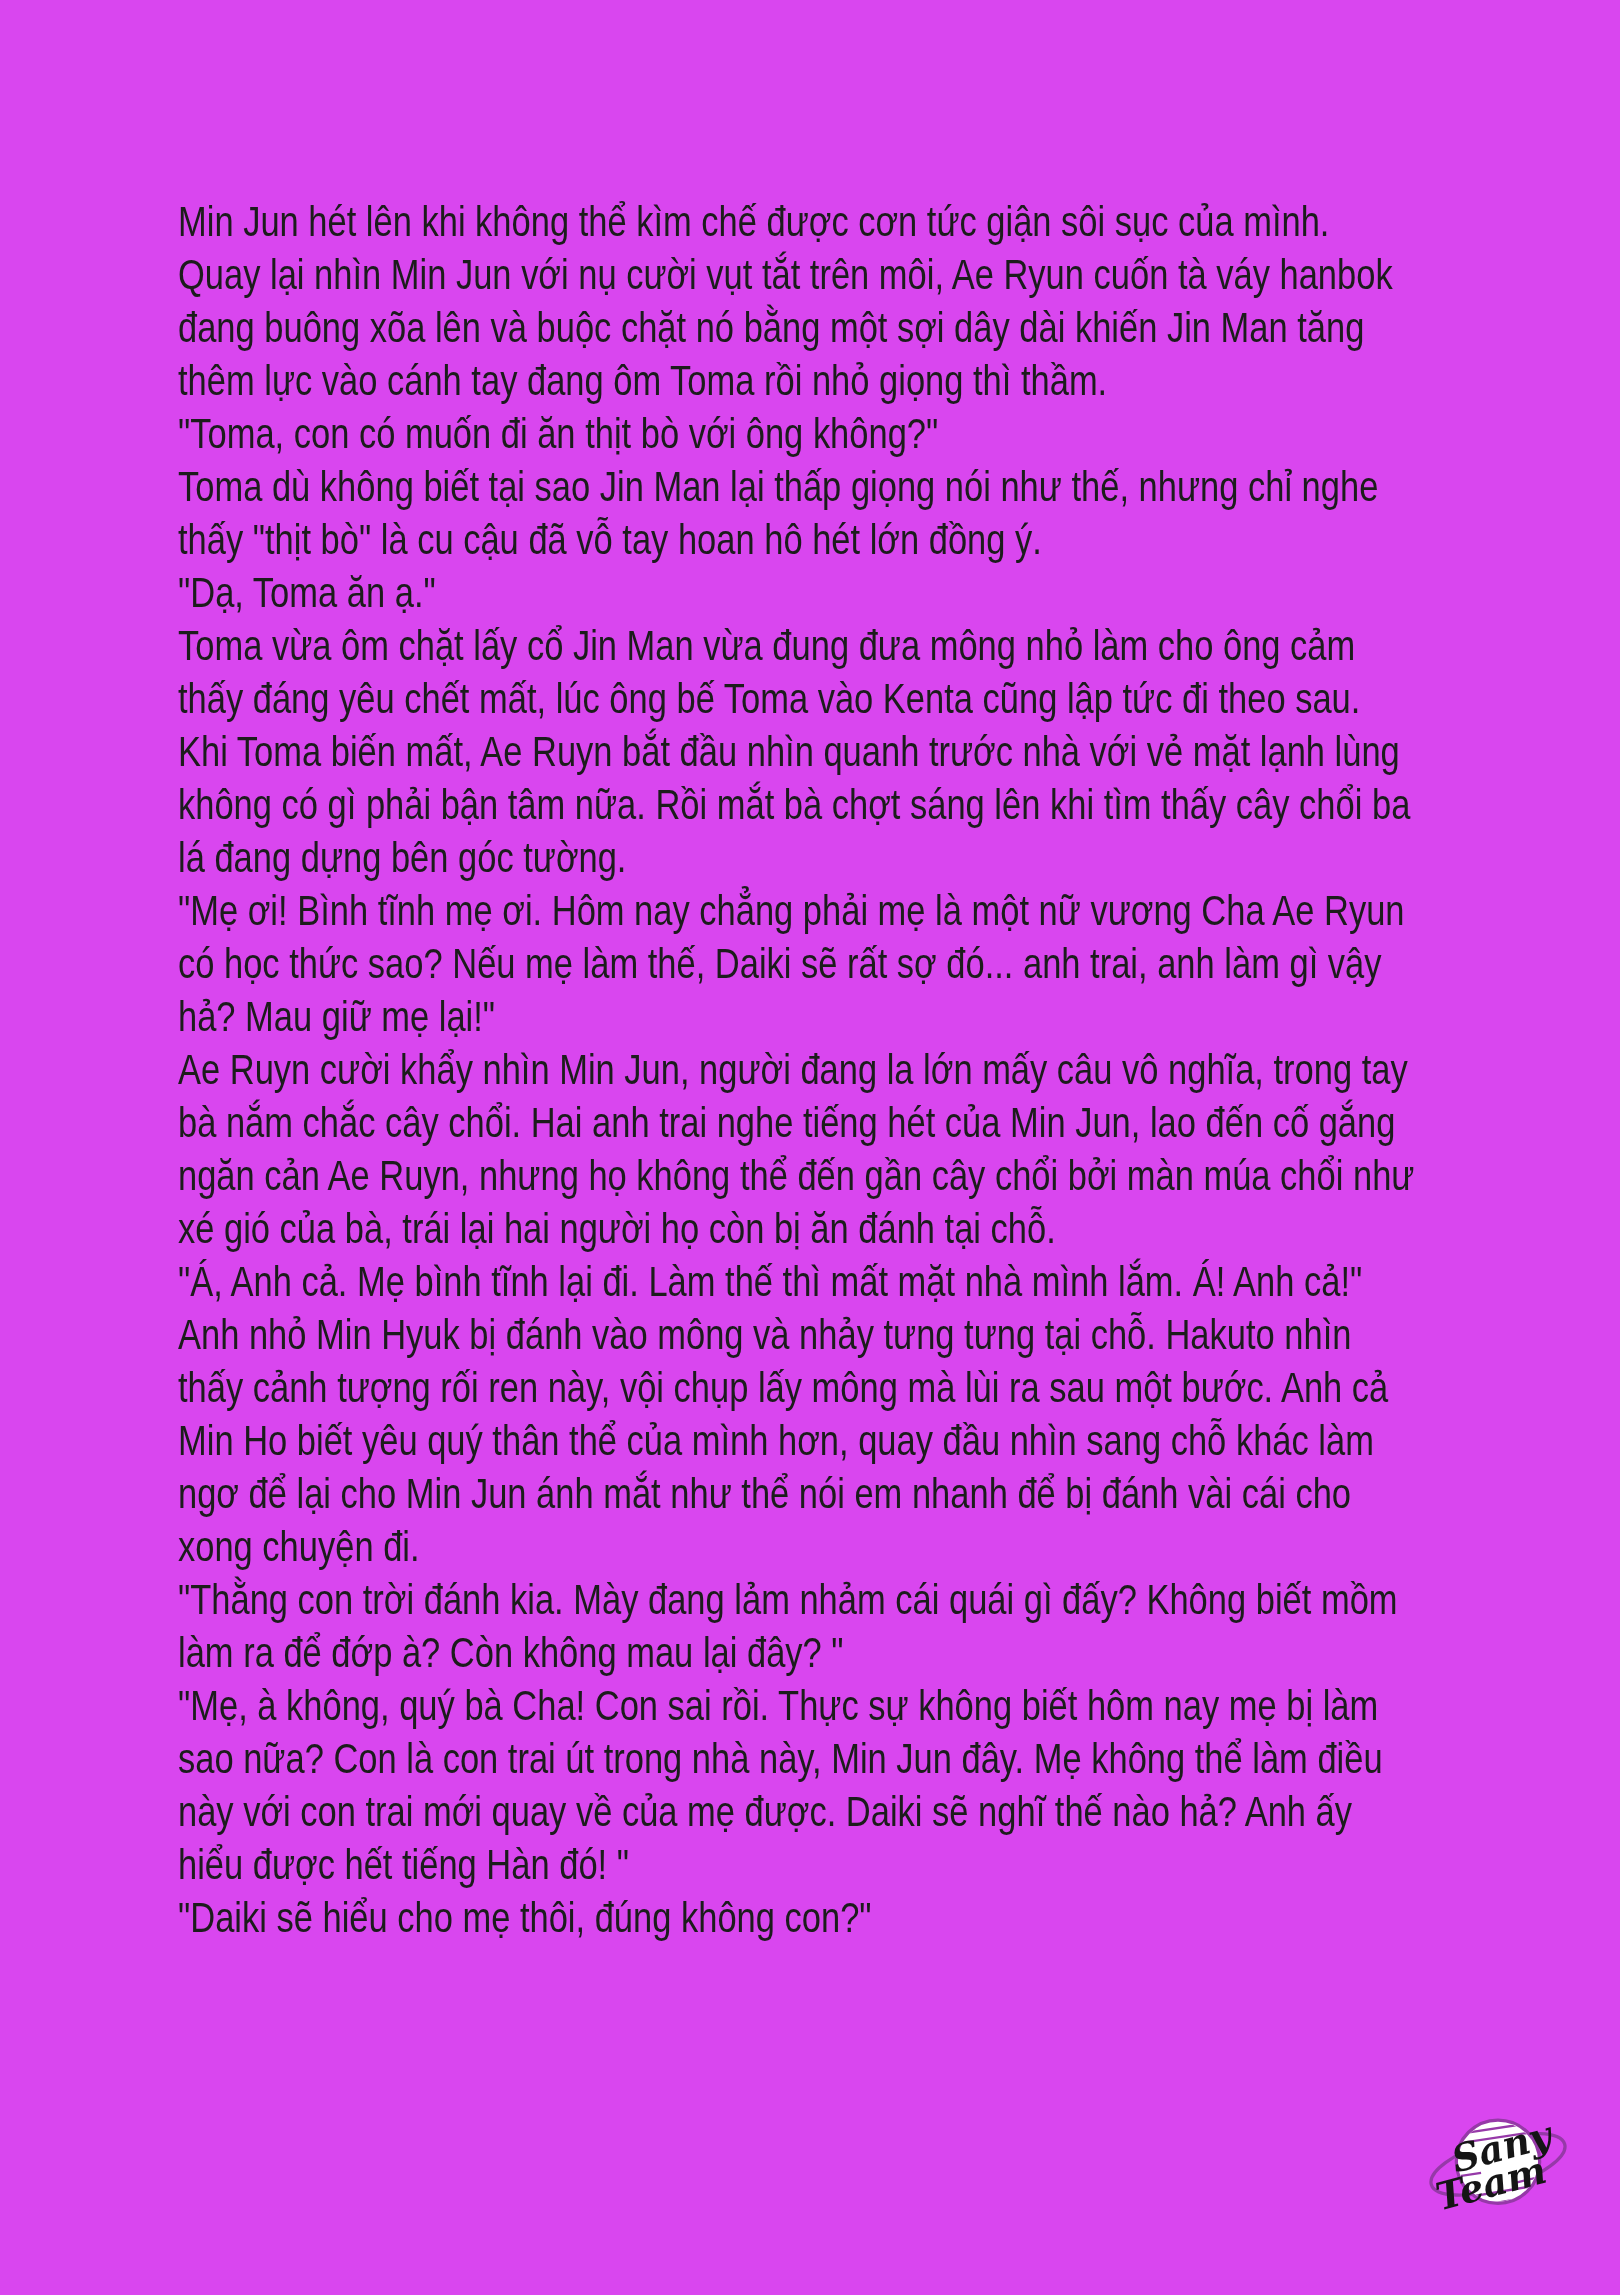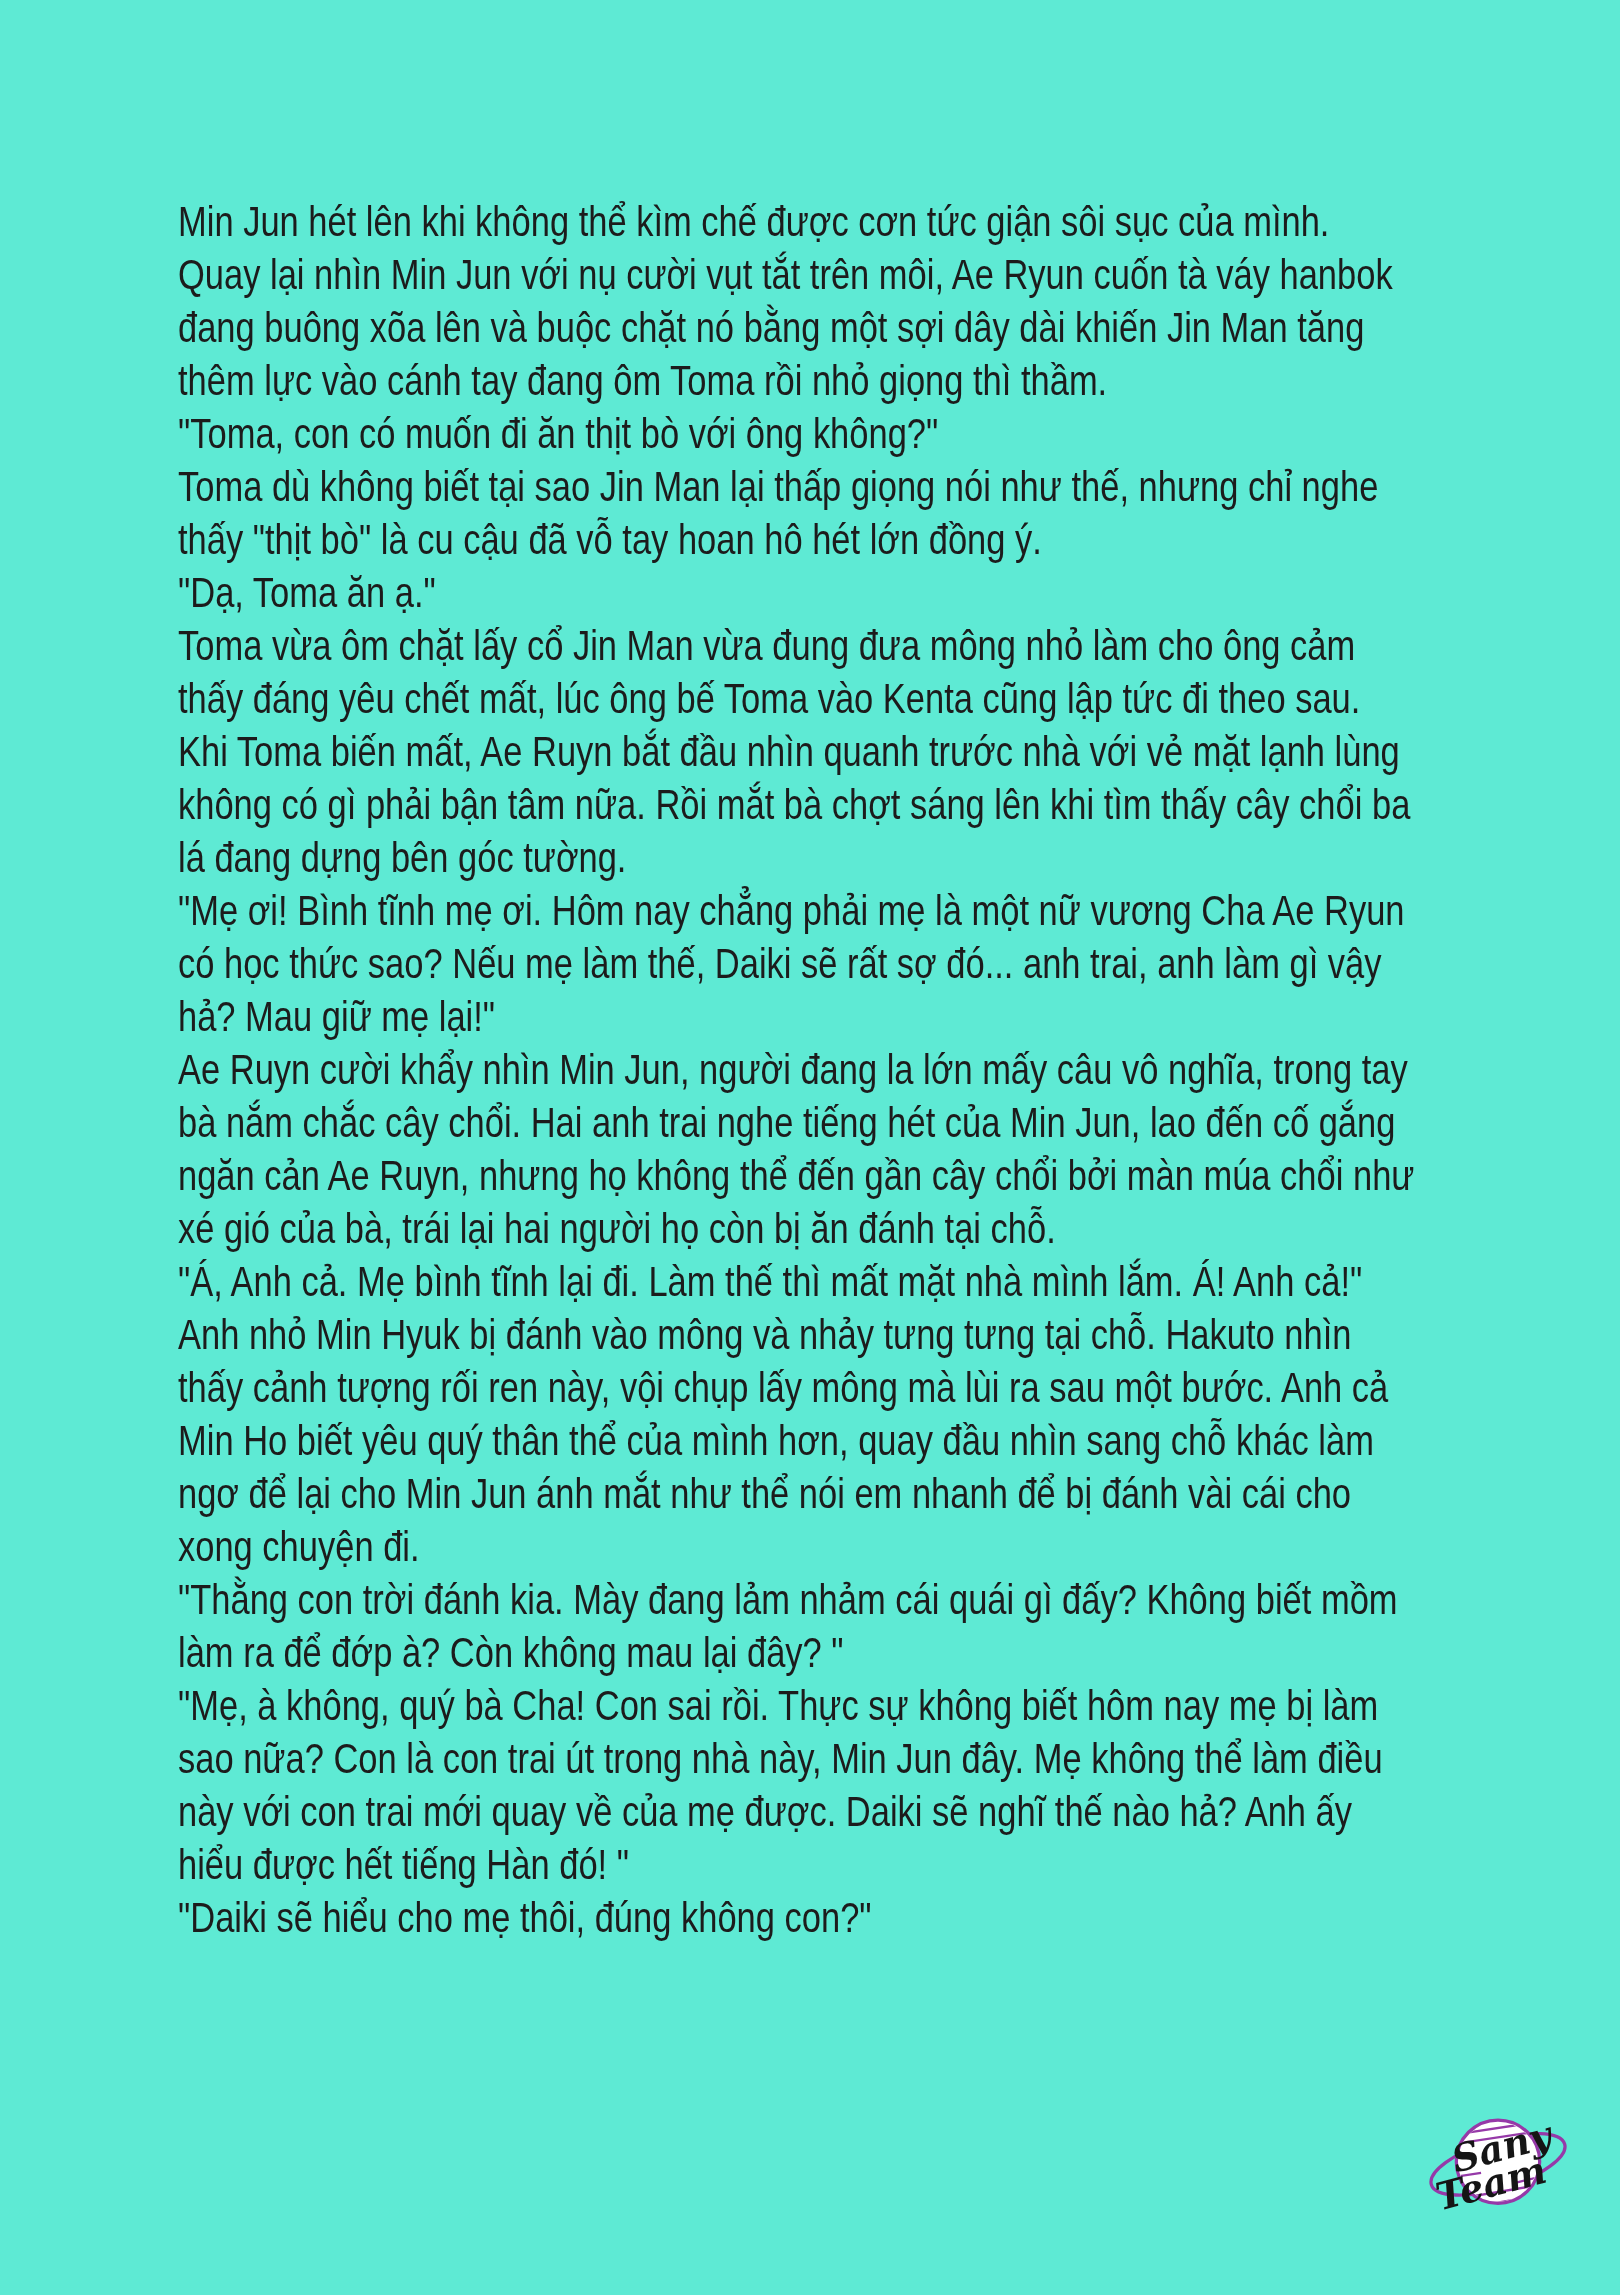--- a/index.html
+++ b/index.html
@@ -4,21 +4,21 @@
 <style>
   html, body {
     margin: 0;
     padding: 0;
     background: #ffffff;
   }
   .page {
     position: relative;
     width: 1620px;
     height: 2295px;
-    background: #5eead4;
+    background: #d946ef;
     overflow: hidden;
     font-family: "Liberation Sans", sans-serif;
   }
   .text-block {
     position: absolute;
     left: 178px;
     top: 195px;
     width: 1548px;
     transform: scaleX(0.802);
     transform-origin: top left;

